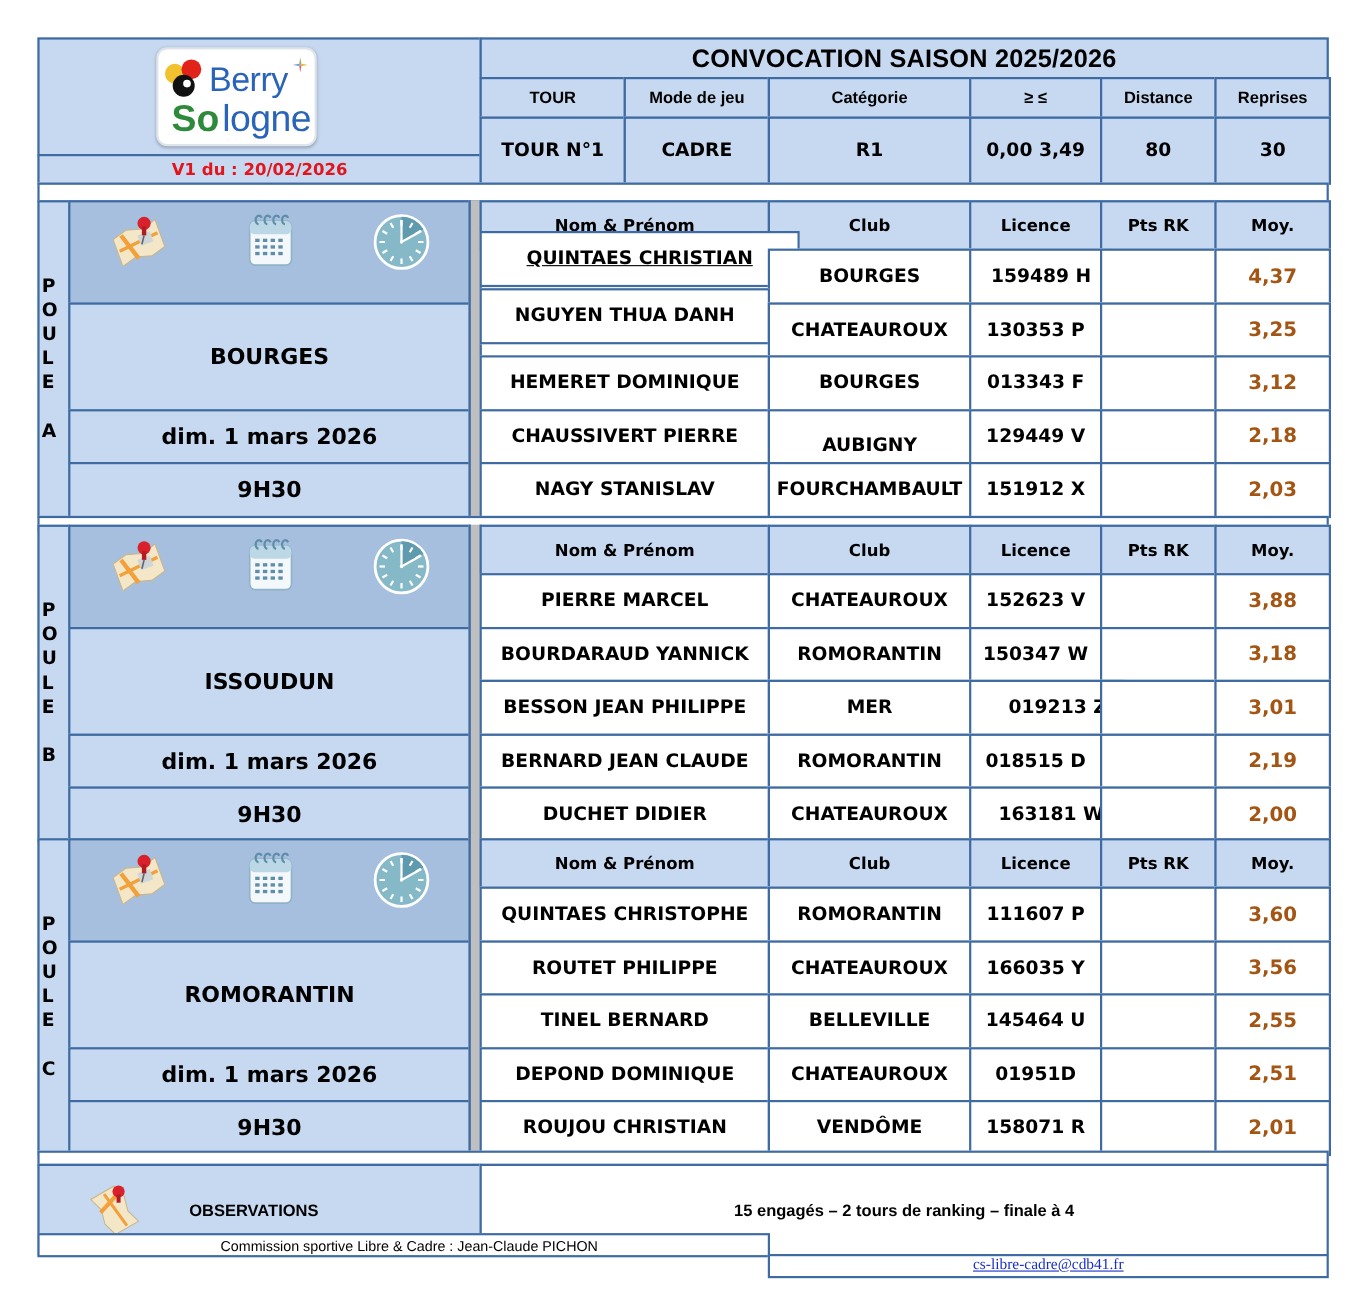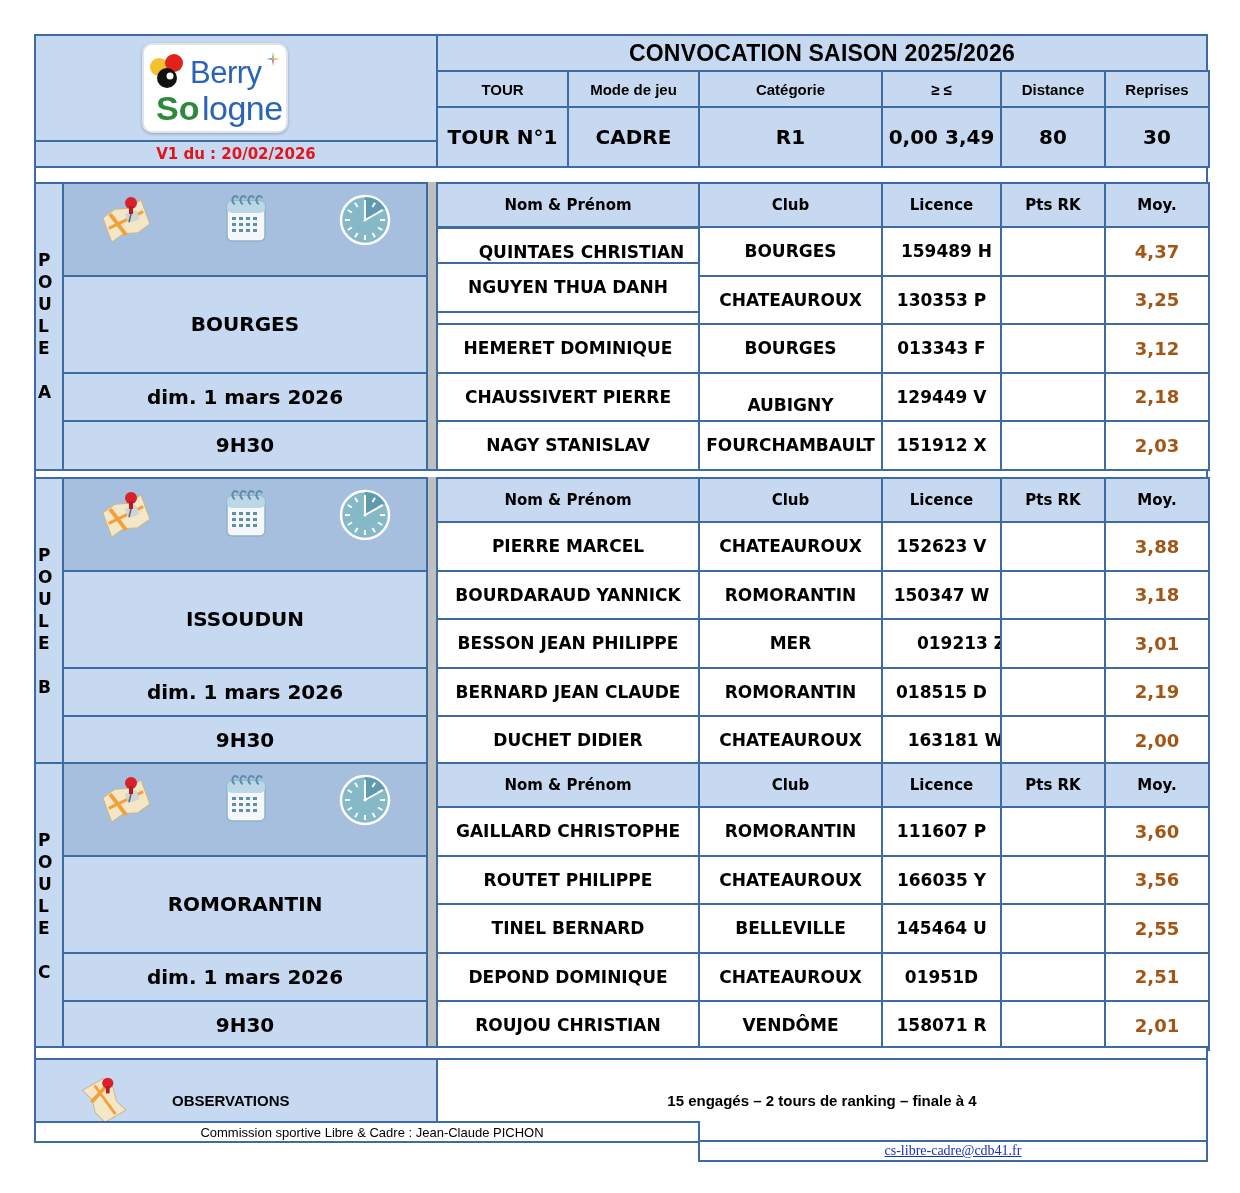--- a/index.html
+++ b/index.html
@@ -11,21 +11,21 @@
     display: flex; align-items: center; justify-content: center;
     font-weight: bold; text-align: center;
   }
   .lb { background: #c6d9f1; }
   .mb { background: #a7bfdf; }
   .wh { background: #ffffff; }
   .gray { background: #bfbfbf; }
 
   .t-title { font-size: 23px; font-family: "Liberation Sans", sans-serif; font-weight: bold; letter-spacing: 0.2px; }
   .t-hdr { font-size: 15px; font-family: "Liberation Sans", sans-serif; }
-  .t-val { font-size: 20px; }
+  .t-val { font-size: 17px; }
   .t-col { font-size: 15px; }
   .t-row { font-size: 17px; }
   .t-moy { font-size: 18px; color: #a35613; }
   .t-side { font-size: 20px; }
   .t-version { font-size: 15px; color: #e4141b; }
   .t-small { font-size: 13px; font-weight: normal; font-family: "Liberation Sans", sans-serif; }
   .t-link { font-size: 14px; font-weight: normal; font-family: "Liberation Serif", serif; color: #1a2fc4; text-decoration: underline; }
 
   .logo {
     position: absolute; left: 142px; top: 43px; width: 146px; height: 90px;
@@ -145,21 +145,21 @@
     </div>
     <div class="cell lb t-side" style="left:62px;top:274.5px;width:366px;height:99px;">BOURGES</div>
     <div class="cell lb t-side" style="left:62px;top:371.5px;width:366px;height:50.5px;">dim. 1 mars 2026</div>
     <div class="cell lb t-side" style="left:62px;top:420px;width:366px;height:50.5px;">9H30</div>
     <div class="gray" style="position:absolute;left:426px;top:182px;width:12px;height:288.5px;border-left:2px solid #3f6ba3;border-right:2px solid #3f6ba3;"></div>
     <div class="cell lb t-col" style="left:436px;top:182px;width:264px;height:46px;">Nom &amp; Prénom</div>
     <div class="cell lb t-col" style="left:698px;top:182px;width:185px;height:46px;">Club</div>
     <div class="cell lb t-col" style="left:881px;top:182px;width:121px;height:46px;">Licence</div>
     <div class="cell lb t-col" style="left:1000px;top:182px;width:106px;height:46px;">Pts RK</div>
     <div class="cell lb t-col" style="left:1104px;top:182px;width:106px;height:46px;">Moy.</div>
-    <div class="cell wh t-row" style="left:436px;top:227px;width:291px;height:50.5px;">QUINTAES CHRISTIAN</div>
+    <div class="cell wh t-row" style="left:436px;top:210px;width:291px;height:50.5px;text-decoration:underline;">QUINTAES CHRISTIAN</div>
     <div class="cell wh t-row" style="left:698px;top:226px;width:185px;height:50.5px;">BOURGES</div>
     <div class="cell wh t-row" style="left:881px;top:226px;width:131px;height:50.5px;">159489 H</div>
     <div class="cell wh t-row" style="left:1000px;top:226px;width:106px;height:50.5px;"></div>
     <div class="cell wh t-moy" style="left: 1104px; top: 226px; width: 106px; height: 50.5px; justify-content: center;">4,37</div>
     <div class="cell wh t-row" style="left:436px;top:262px;width:264px;height:50.5px;">NGUYEN THUA DANH</div>
     <div class="cell wh t-row" style="left:698px;top:274.5px;width:185px;height:50.5px;">CHATEAUROUX</div>
     <div class="cell wh t-row" style="left:881px;top:274.5px;width:121px;height:50.5px;">130353 P</div>
     <div class="cell wh t-row" style="left:1000px;top:274.5px;width:106px;height:50.5px;"></div>
     <div class="cell wh t-moy" style="left: 1104px; top: 274.5px; width: 106px; height: 50.5px; justify-content: center;">3,25</div>
     <div class="cell wh t-row" style="left:436px;top:323px;width:264px;height:50.5px;">HEMERET DOMINIQUE</div>
@@ -352,21 +352,21 @@
     </div>
     <div class="cell lb t-side" style="left:62px;top:854.5px;width:366px;height:99px;">ROMORANTIN</div>
     <div class="cell lb t-side" style="left:62px;top:951.5px;width:366px;height:50.5px;">dim. 1 mars 2026</div>
     <div class="cell lb t-side" style="left:62px;top:1000px;width:366px;height:50.5px;">9H30</div>
     <div class="gray" style="position:absolute;left:426px;top:762px;width:12px;height:288.5px;border-left:2px solid #3f6ba3;border-right:2px solid #3f6ba3;"></div>
     <div class="cell lb t-col" style="left:436px;top:762px;width:264px;height:46px;">Nom &amp; Prénom</div>
     <div class="cell lb t-col" style="left:698px;top:762px;width:185px;height:46px;">Club</div>
     <div class="cell lb t-col" style="left:881px;top:762px;width:121px;height:46px;">Licence</div>
     <div class="cell lb t-col" style="left:1000px;top:762px;width:106px;height:46px;">Pts RK</div>
     <div class="cell lb t-col" style="left:1104px;top:762px;width:106px;height:46px;">Moy.</div>
-    <div class="cell wh t-row" style="left:436px;top:806px;width:264px;height:50.5px;">GAILLARD CHRISTOPHE</div>
+    <div class="cell wh t-row" style="left:436px;top:806px;width:264px;height:50.5px;">QUINTAES CHRISTOPHE</div>
     <div class="cell wh t-row" style="left:698px;top:806px;width:185px;height:50.5px;">ROMORANTIN</div>
     <div class="cell wh t-row" style="left:881px;top:806px;width:121px;height:50.5px;">111607 P</div>
     <div class="cell wh t-row" style="left:1000px;top:806px;width:106px;height:50.5px;"></div>
     <div class="cell wh t-moy" style="left: 1104px; top: 806px; width: 106px; height: 50.5px; justify-content: center;">3,60</div>
     <div class="cell wh t-row" style="left:436px;top:854.5px;width:264px;height:50.5px;">ROUTET PHILIPPE</div>
     <div class="cell wh t-row" style="left:698px;top:854.5px;width:185px;height:50.5px;">CHATEAUROUX</div>
     <div class="cell wh t-row" style="left:881px;top:854.5px;width:121px;height:50.5px;">166035 Y</div>
     <div class="cell wh t-row" style="left:1000px;top:854.5px;width:106px;height:50.5px;"></div>
     <div class="cell wh t-moy" style="left: 1104px; top: 854.5px; width: 106px; height: 50.5px; justify-content: center;">3,56</div>
     <div class="cell wh t-row" style="left:436px;top:903px;width:264px;height:50.5px;">TINEL BERNARD</div>

